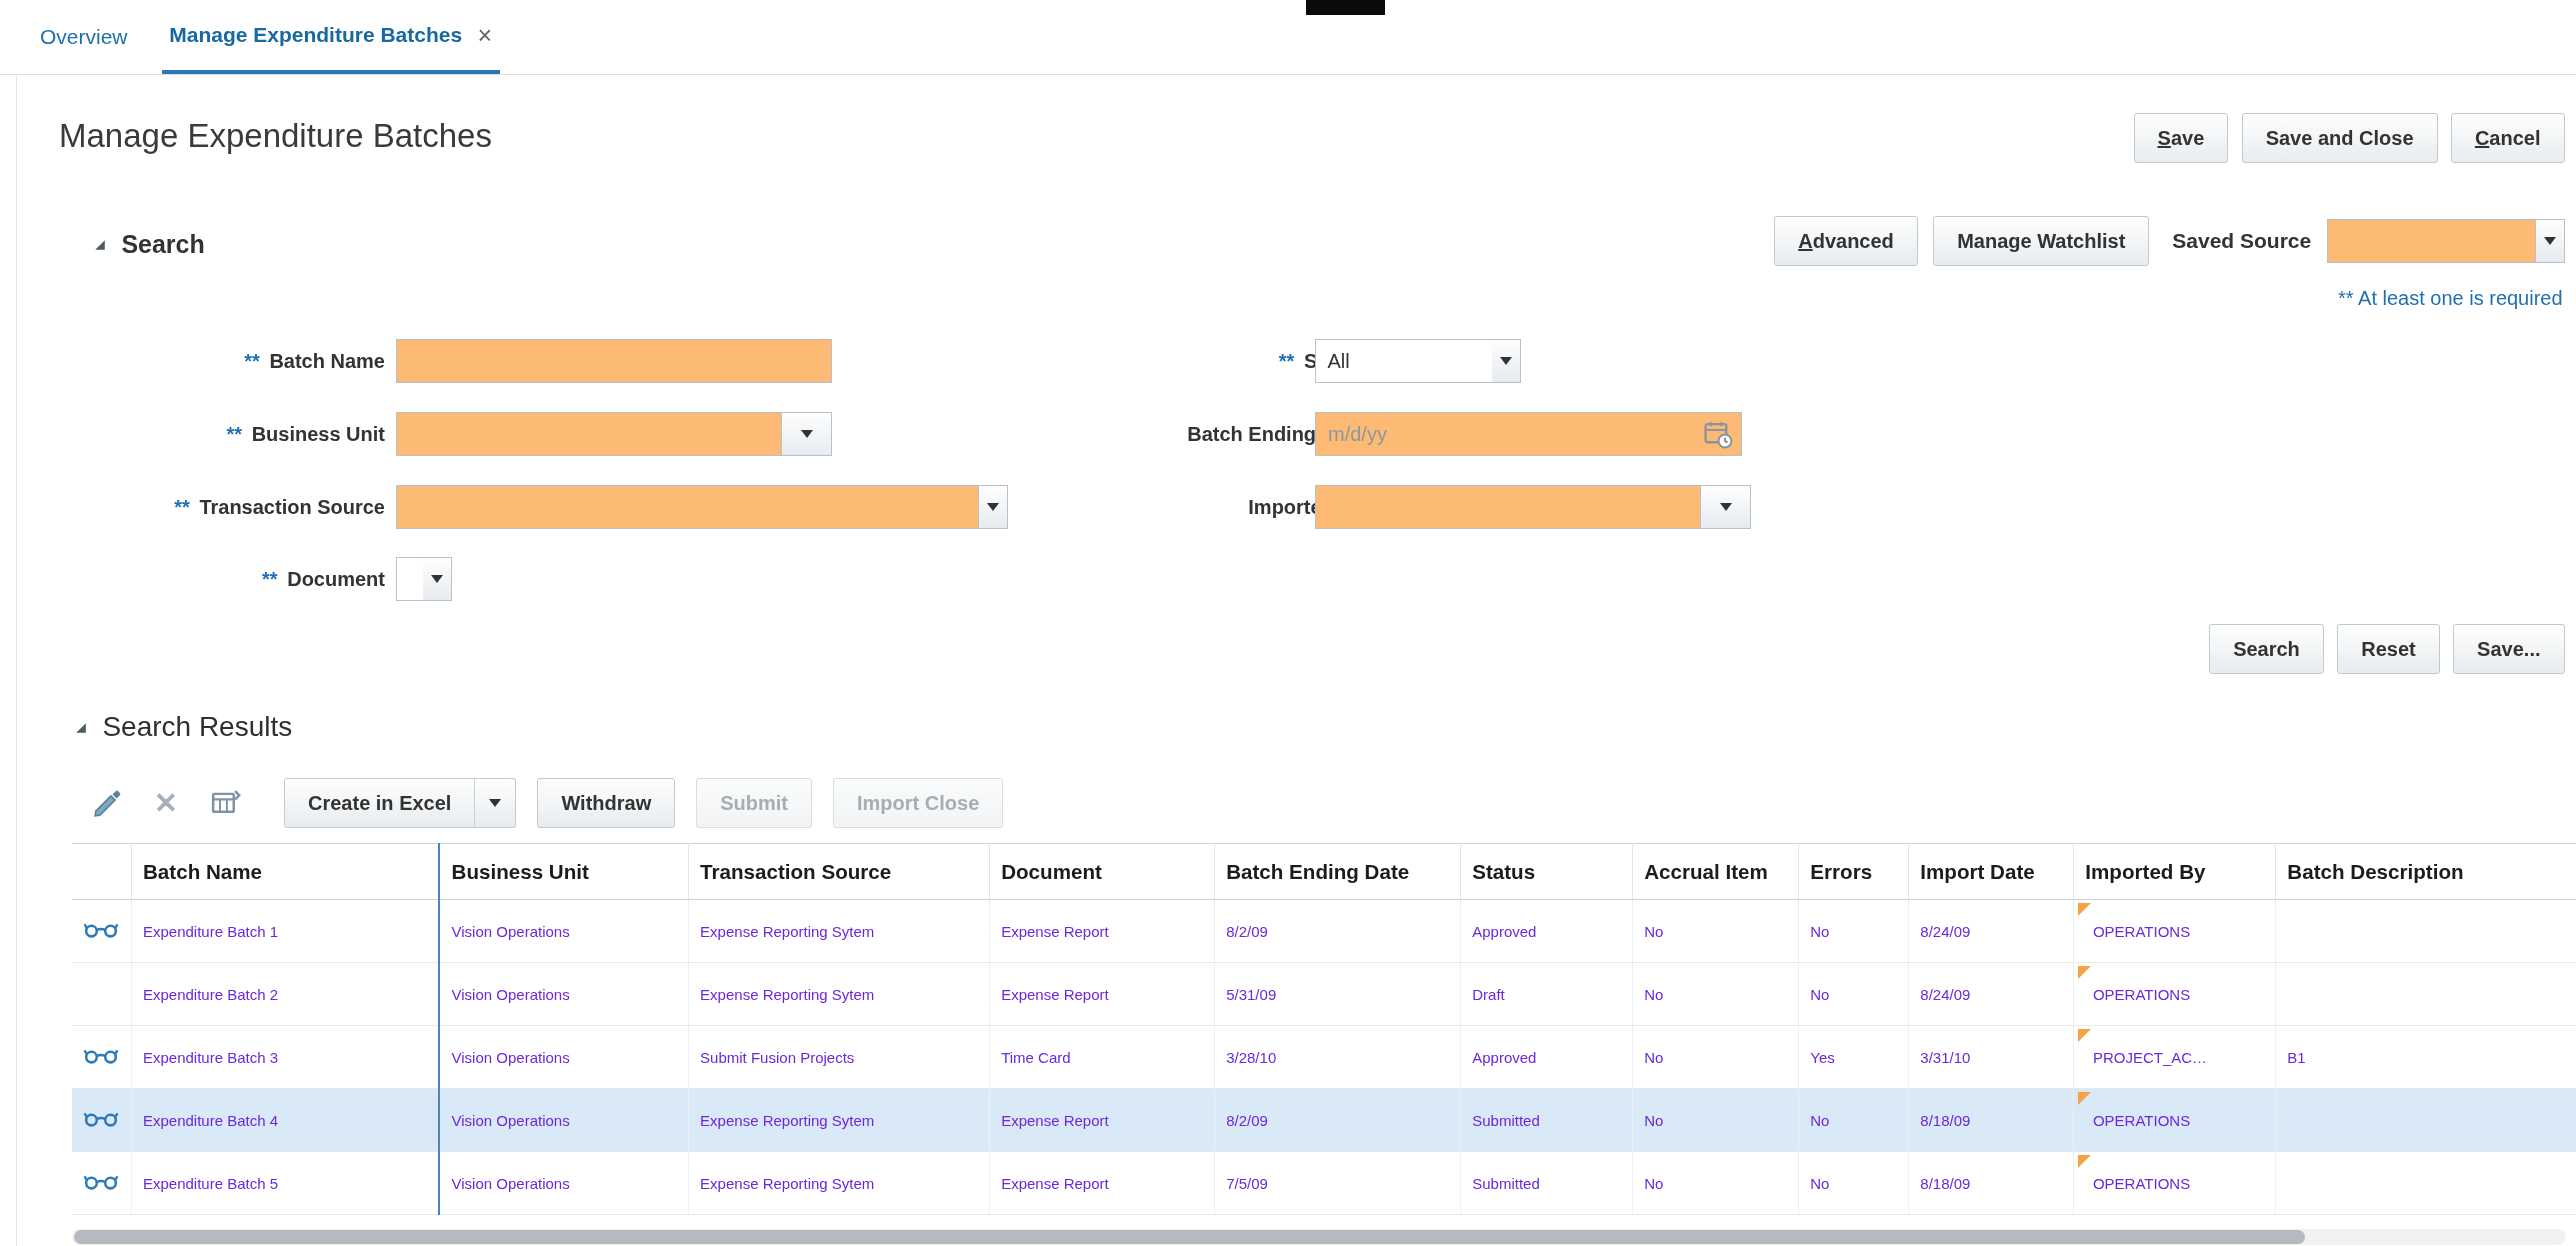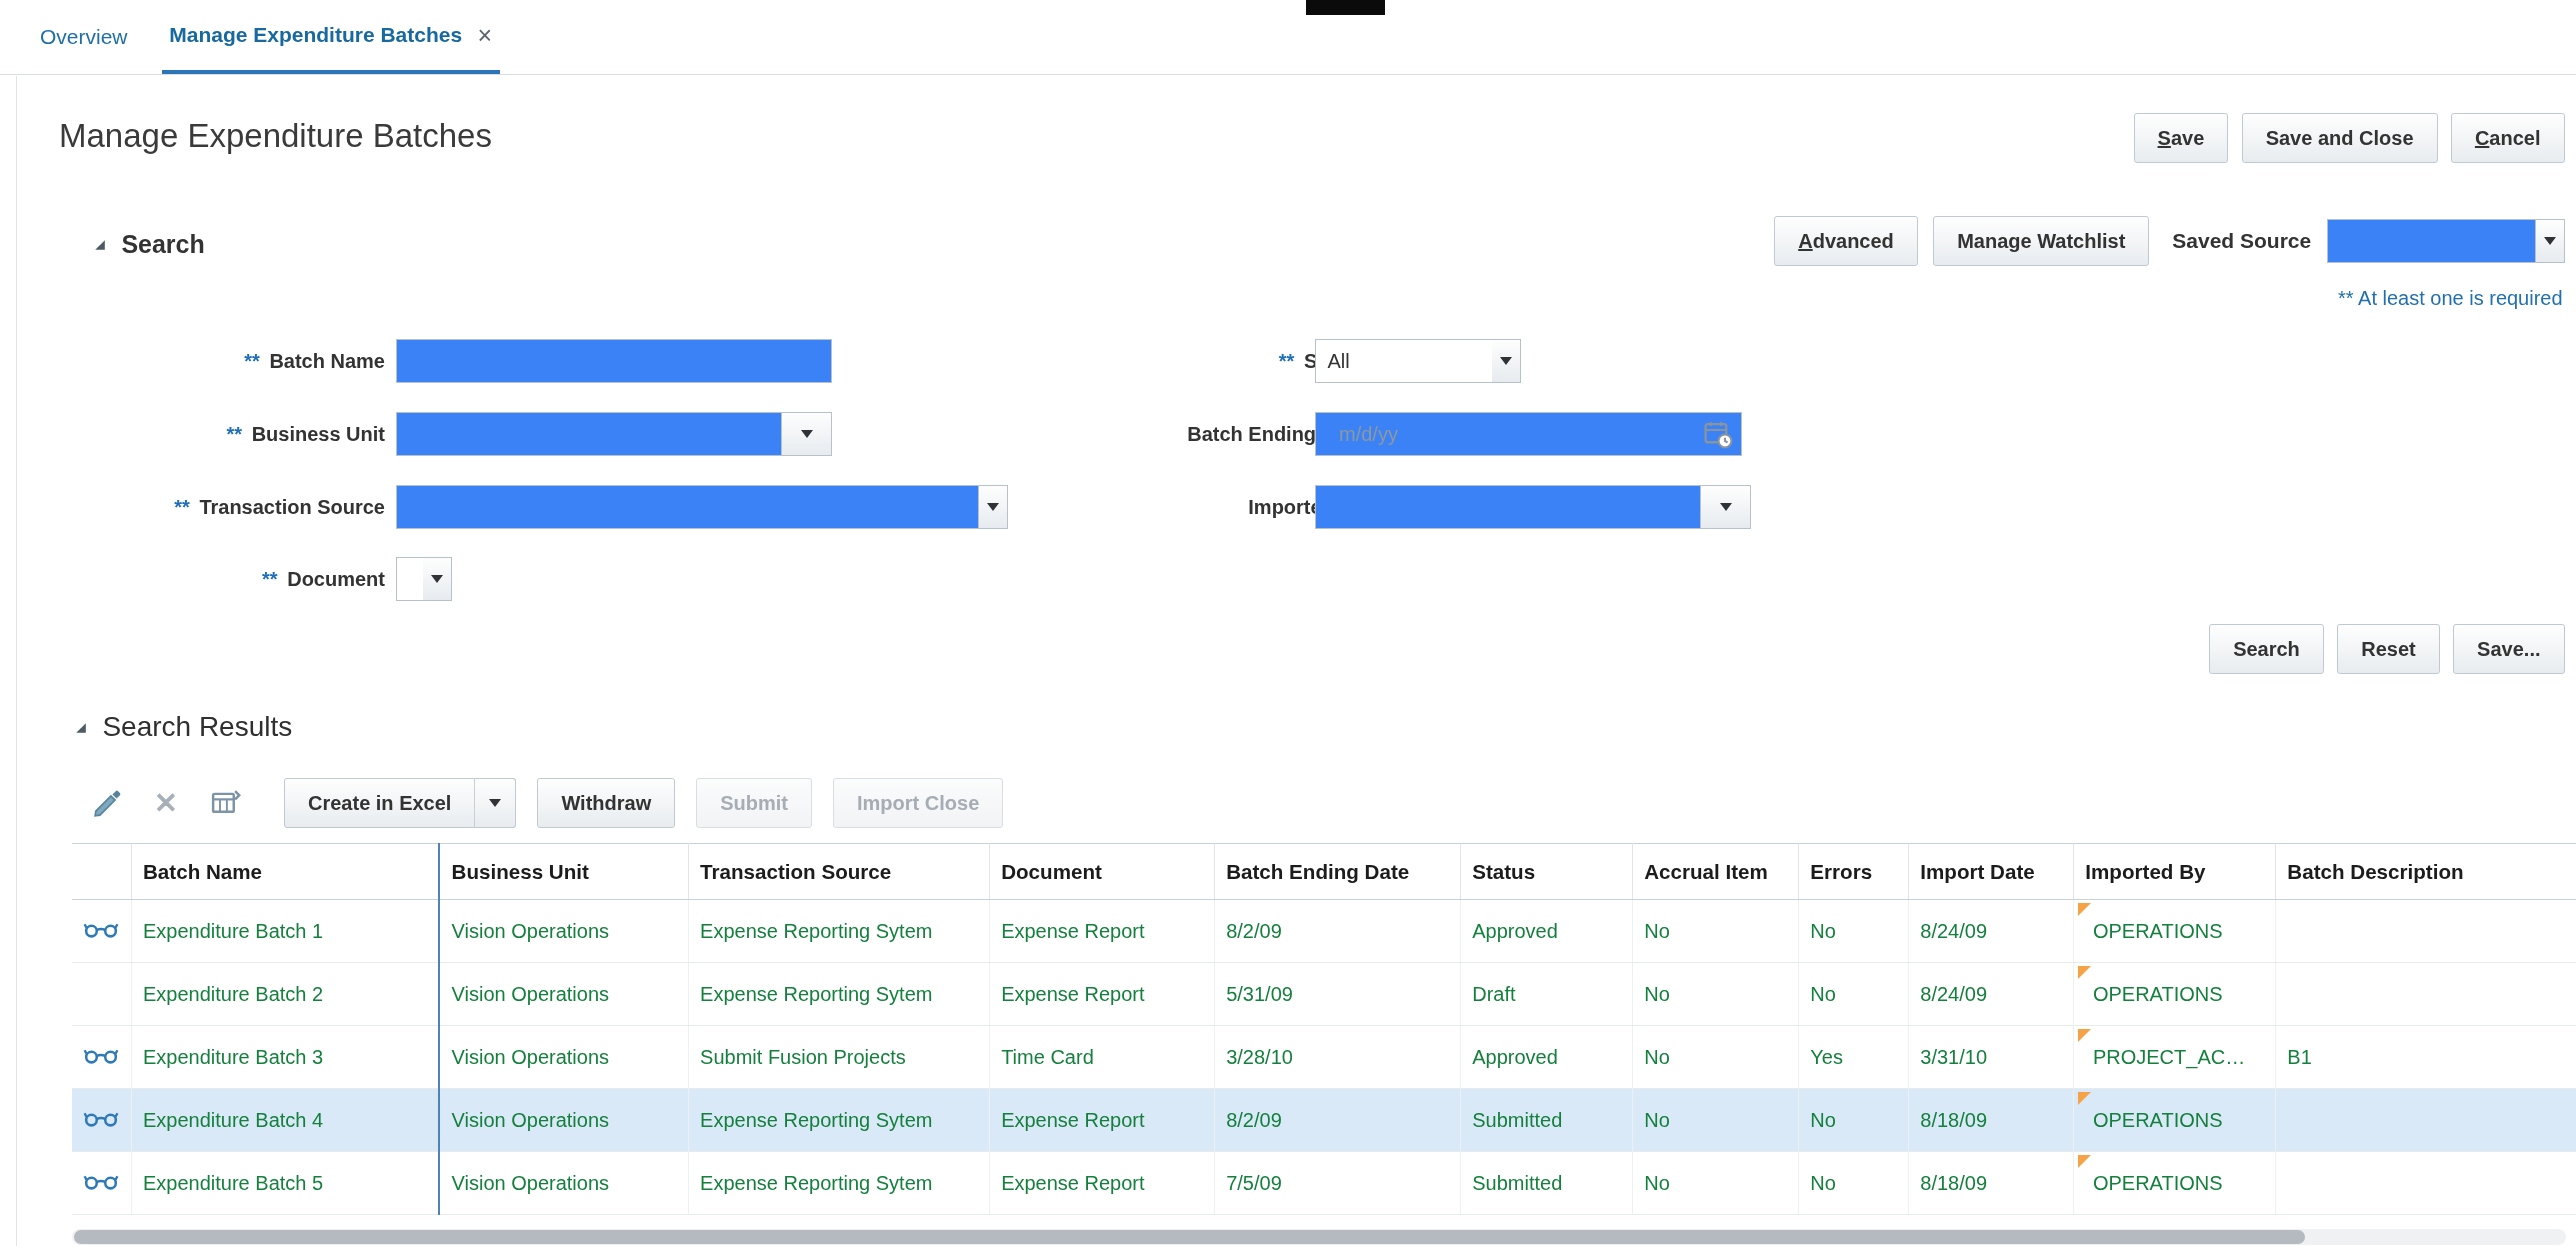--- a/index.html
+++ b/index.html
@@ -19,22 +19,22 @@
   
   .btn { display:inline-flex; align-items:center; justify-content:center; height:50px; padding:0 23px;
          background:linear-gradient(#fefefe,#e8ecef); border:1px solid #bfc9d2; border-radius:2.9px;
          font-size:20px; font-weight:bold; color:#333; cursor:pointer; white-space:nowrap; }
   .btn .ak { text-decoration:underline; }
   .btn.disabled { color:#a6adb4; background:linear-gradient(#fbfcfc,#f1f3f5); border-color:#d9dee2; cursor:default; }
   .split-arrow { display:inline-flex; align-items:center; justify-content:center; width:42px; height:50px;
          background:linear-gradient(#fefefe,#e8ecef); border:1px solid #bfc9d2; border-left:1px solid #c8d0d7;
          border-radius:0 2.9px 2.9px 0; margin-left:-1px; cursor:pointer; }
   .caret { width:0; height:0; border-left:6.7px solid transparent; border-right:6.7px solid transparent; border-top:8.6px solid #2f3337; }
-  .input { height:44px; border:1px solid #b6c1ca; background:#3b82f6; font-family:"Liberation Sans",sans-serif;
-           font-size:20px; color:#333; padding:0 23px; outline:none; }
+  .input { height:44px; border:1px solid #b6c1ca; background:#fdba74; font-family:"Liberation Sans",sans-serif;
+           font-size:20px; color:#333; padding:0 12px; outline:none; }
   .input::placeholder { color:#8d97a0; }
   .arrow-btn { width:50px; height:44px; background:linear-gradient(#fefefe,#e7ebef); border:1px solid #b6c1ca;
            border-left:none; display:inline-flex; align-items:center; justify-content:center; cursor:pointer; }
   .arrow-btn.narrow { width:29px; }
   .combo { display:inline-flex; align-items:stretch; }
   .combo-value { height:44px; border:1px solid #b6c1ca; border-right:none; background:#fff; display:flex;
            align-items:center; padding:0 11.5px; font-size:20px; color:#333; }
 
   
   .page-title { position:absolute; top:117px; left:59px; font-size:33px; color:#3a3a3a; }
@@ -69,21 +69,21 @@
   .toolbar { position:absolute; top:778px; left:86px; display:flex; align-items:center; }
   .tool-icon { display:inline-flex; align-items:center; justify-content:center; width:42px; height:42px; cursor:pointer; }
   .tool-gap { width:17px; }
   .x-glyph { font-size:29px; color:#a7b0b8; font-weight:bold; }
 
   .table-wrap { position:absolute; top:843px; left:72px; width:2504px; height:383px; overflow:hidden; }
   table.results-table { border-collapse:collapse; table-layout:fixed; width:2587px; background:#fff; }
   .results-table th { font-size:20.6px; font-weight:bold; color:#1c1c1c; text-align:left; padding:0 11.5px; height:56px;
       border-top:1px solid #c9d2d9; border-bottom:1px solid #c9d2d9; border-right:1px solid #dfe5ea;
       white-space:nowrap; overflow:hidden; background:#fff; }
-  .results-table td { font-size:20px; color:#15803d; padding:0 11.5px; height:63px;
+  .results-table td { font-size:15px; color:#6d28d9; padding:0 11.5px; height:63px;
       border-bottom:1px solid #e7ebee; border-right:1px solid #eef1f3; white-space:nowrap; overflow:hidden; background:#fff; }
   .results-table th.col-name, .results-table td.col-name { border-right:2.9px solid #4e83ba; }
   .results-table tr.selected td { background:#dae9f7; }
   .results-table td.c-icon { text-align:center; padding:0 3.8px; }
   .no-icon svg { visibility:hidden; }
   .td-importedby { position:relative; padding-left:15.3px !important; }
   .corner-flag { position:absolute; top:2.9px; left:3.8px; width:0; height:0;
       border-left:13.4px solid #f6a348; border-bottom:13.4px solid transparent; }
   .ib-text { position:relative; margin-left:3.8px; }
 

